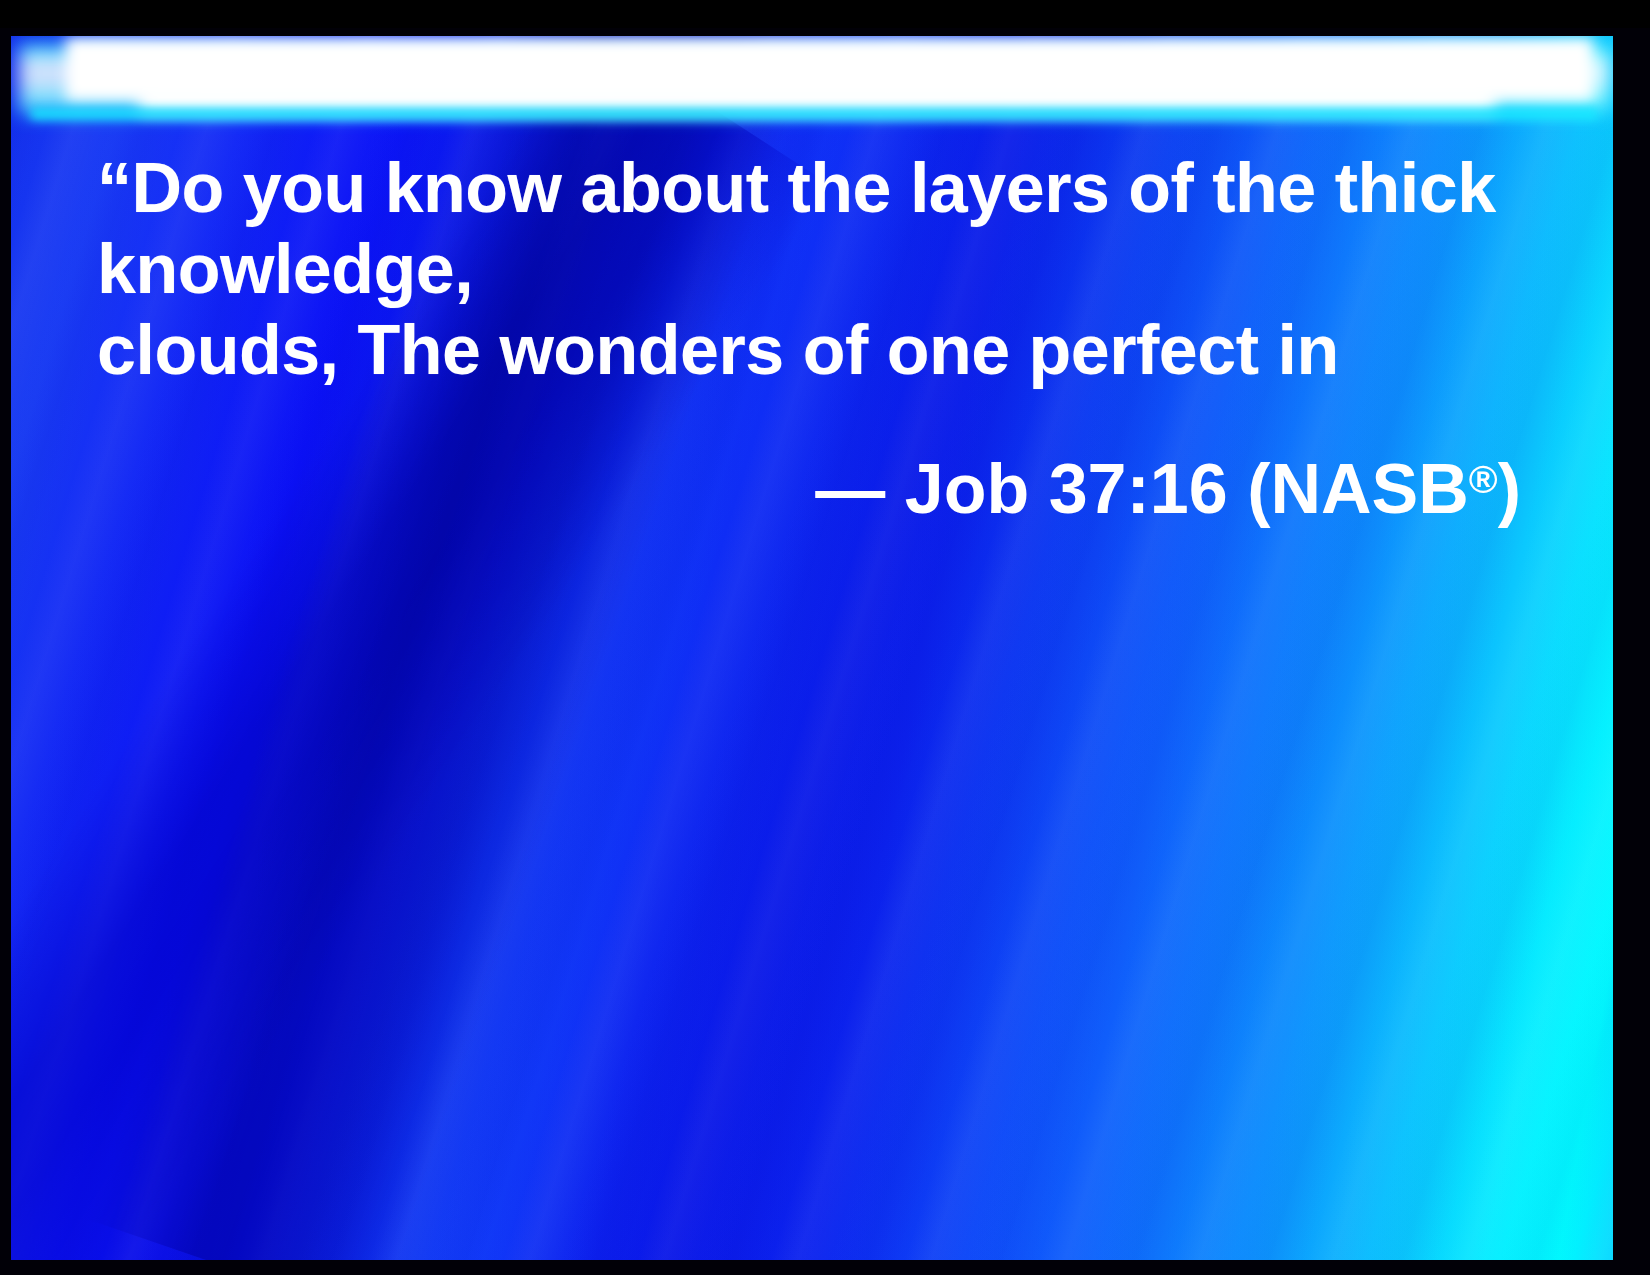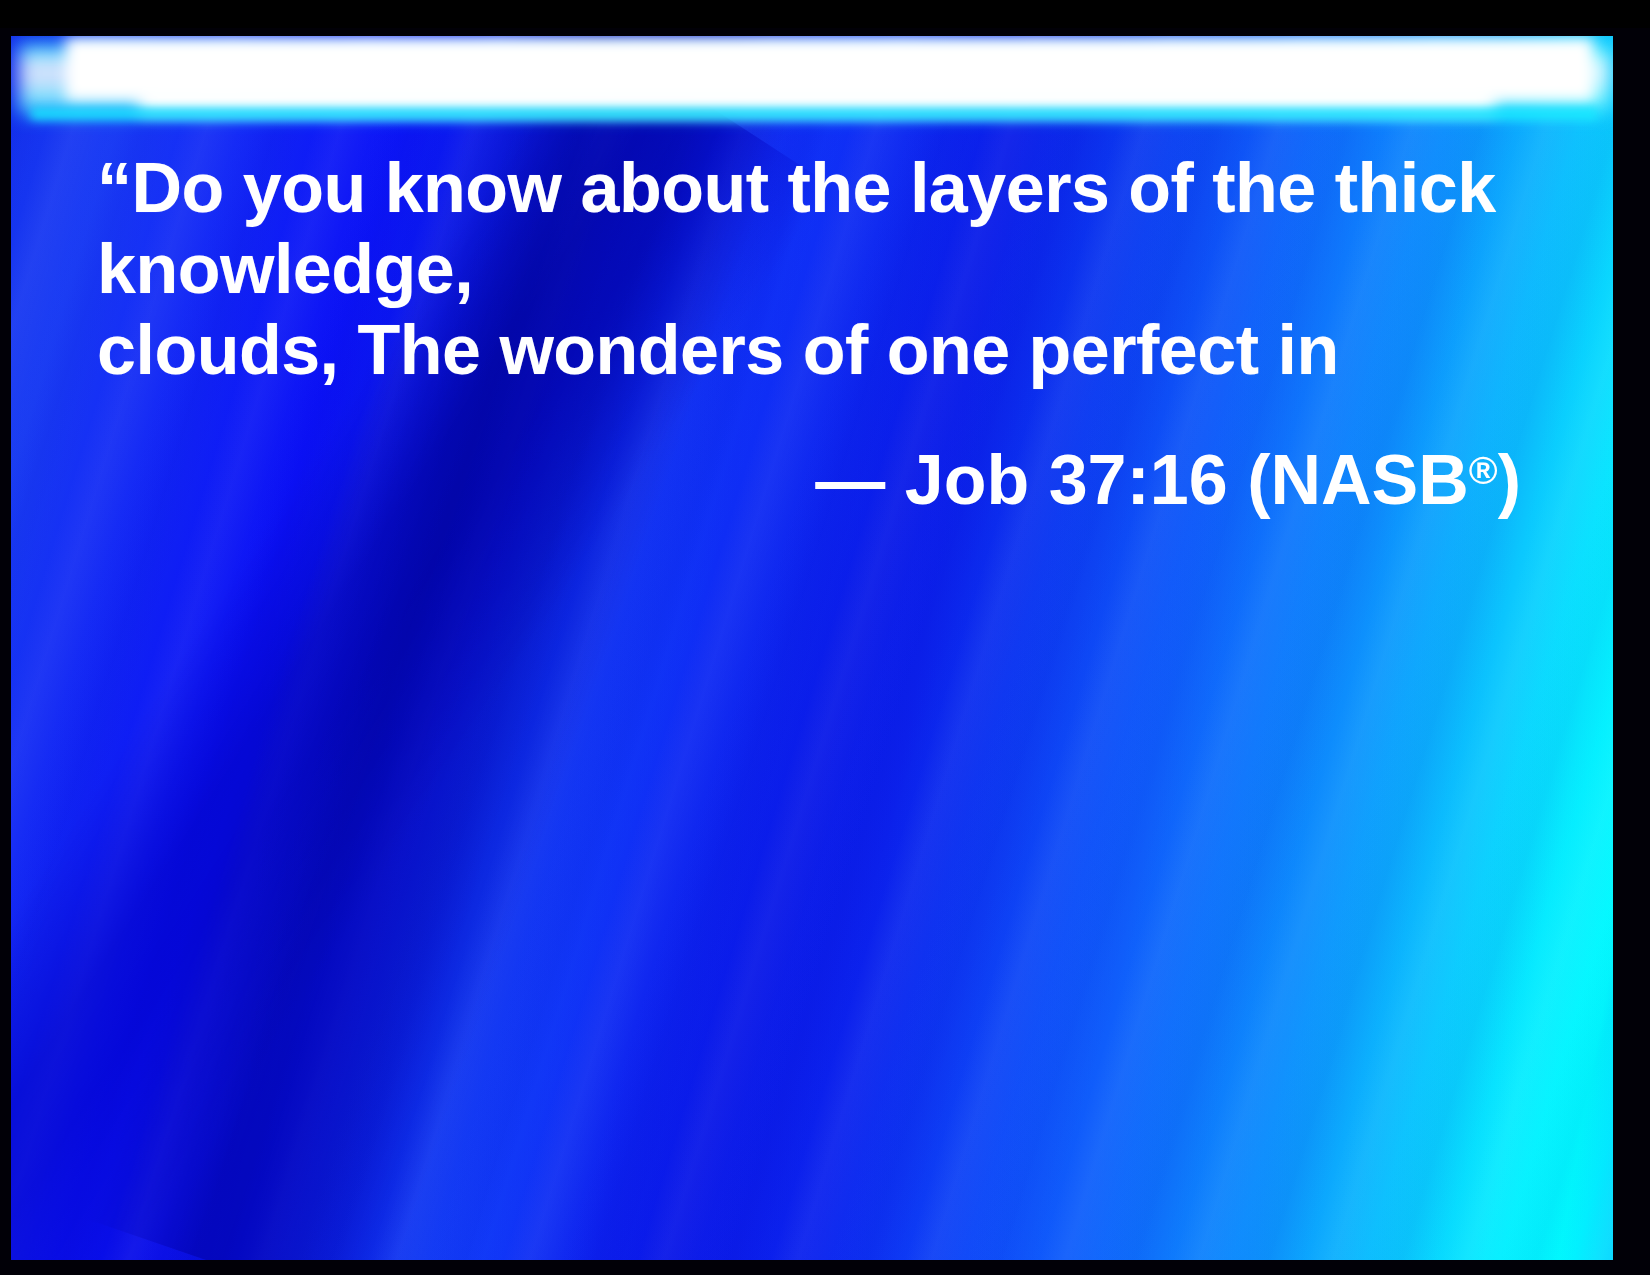--- a/index.html
+++ b/index.html
@@ -211,21 +211,21 @@
   }
 
   #citation-line {
     margin-top: 44px;
     text-align: right;
     padding-right: 6px;
     color: #ffffff;
     font-family: "Liberation Sans", sans-serif;
     font-weight: bold;
     font-size: 70px;
-    line-height: 72px;
+    line-height: 90px;
     white-space: nowrap;
   }
   #citation-line .reg-mark {
     font-size: 0.56em;
     vertical-align: 0.50em;
     font-weight: bold;
   }
 </style>
 </head>
 <body>

